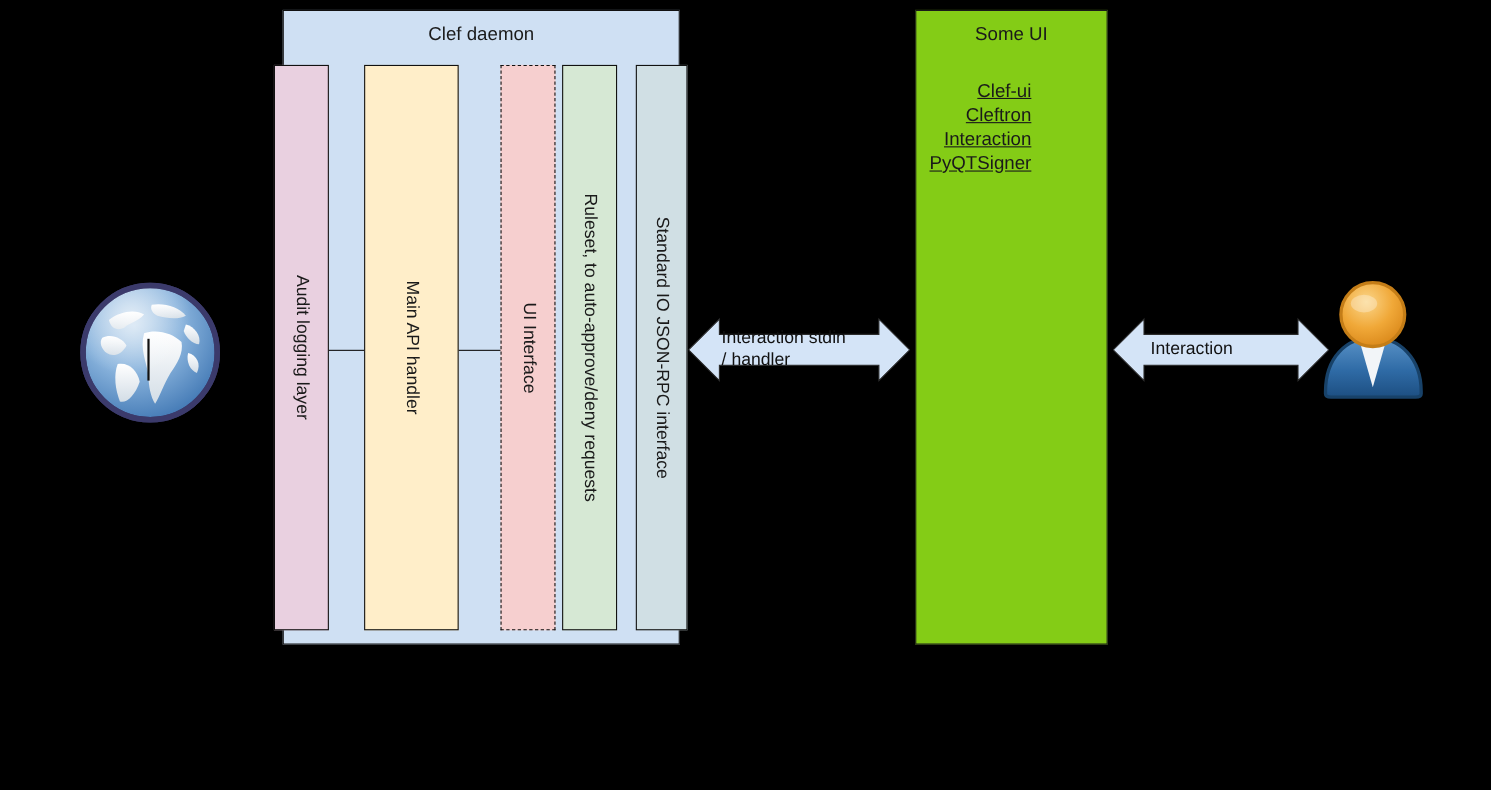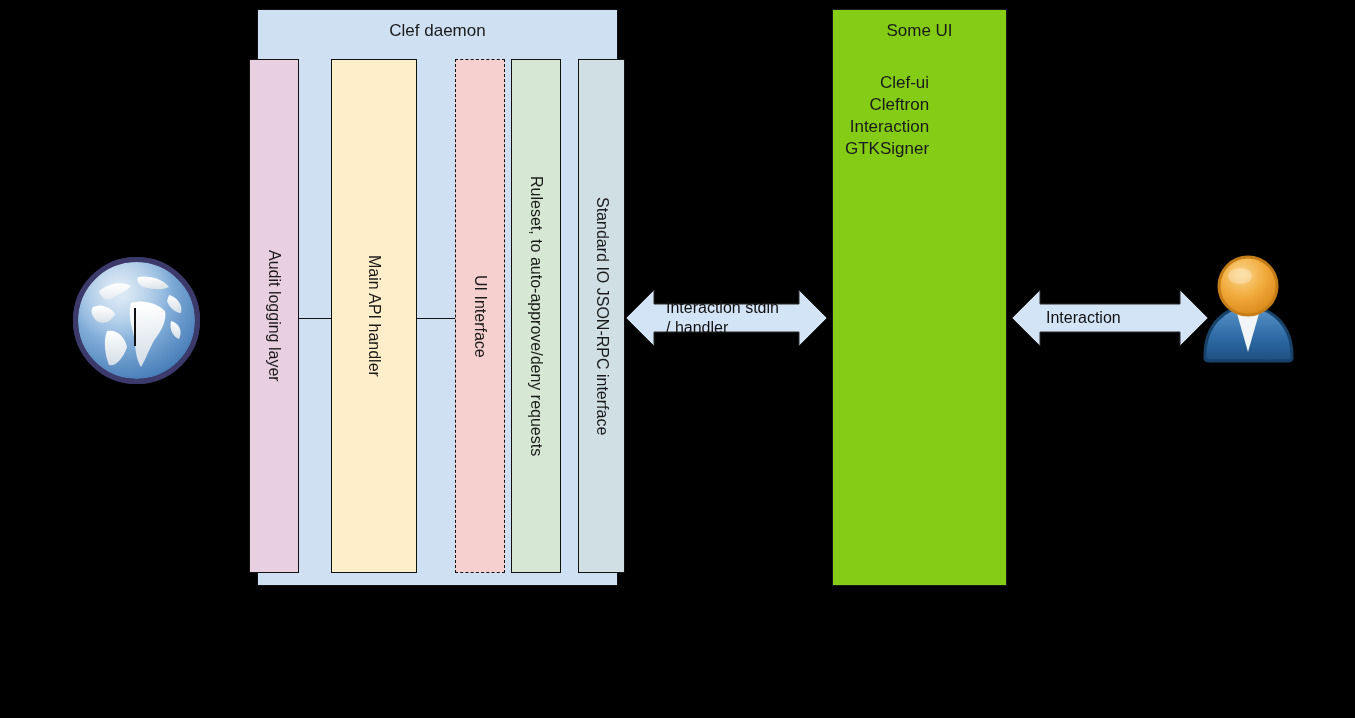--- a/index.html
+++ b/index.html
@@ -51,29 +51,29 @@
   #someui-title{
     position:absolute;left:0;top:0;width:100%;height:42px;
     display:flex;align-items:center;justify-content:center;
     font-size:17px;color:#1a1a1a;
   }
   #someui-list{
     position:absolute;left:12px;top:62px;
     font-size:17px;color:#1a1a1a;line-height:22px;
   }
   #someui-list li{list-style:none;margin:0;padding:0;white-space:nowrap;}
-  #someui-list ul{margin:0;padding:0;}
+  #someui-list ul{margin:0;padding:0;text-decoration:underline;}
 
   
   .darrow{position:absolute;top:272px;height:92px;}
   .darrow svg{display:block;}
   .darrow .alabel{
     position:absolute;top:0;left:0;width:100%;height:100%;
     display:flex;flex-direction:column;align-items:flex-start;justify-content:center;
-    font-size:16px;color:#111;line-height:20px;padding-left:40px;
+    font-size:16px;color:#111;line-height:20px;padding-left:30px;
     box-sizing:border-box;
   }
   #arrow-stdio{left:626px;width:201px;}
   #arrow-user {left:1012px;width:196px;}
   #arrow-user .alabel{padding-left:34px;}
 
   
   #globe-icon{left:71px;top:255px;width:131px;height:131px;}
   #user-icon{left:1196px;top:253px;width:105px;height:110px;}
 </style>
@@ -149,21 +149,21 @@
     </div>
   </div>
 
   <div class="abs" id="someui-panel">
     <div id="someui-title">Some UI</div>
     <div id="someui-list">
       <ul>
         <li>Clef-ui</li>
         <li>Cleftron</li>
         <li>Interaction</li>
-        <li>GTKSigner</li>
+        <li>PyQTSigner</li>
       </ul>
     </div>
   </div>
 
   <div class="abs darrow" id="arrow-user">
     <svg width="196" height="92" viewBox="0 0 196 92" preserveAspectRatio="none">
       <polygon points="0,46 28,18 28,32 168,32 168,18 196,46 168,74 168,60 28,60 28,74" fill="#d4e4f7" stroke="#2b2b2b" stroke-width="1"></polygon>
     </svg>
     <div class="alabel">
       <div>Interaction</div>

